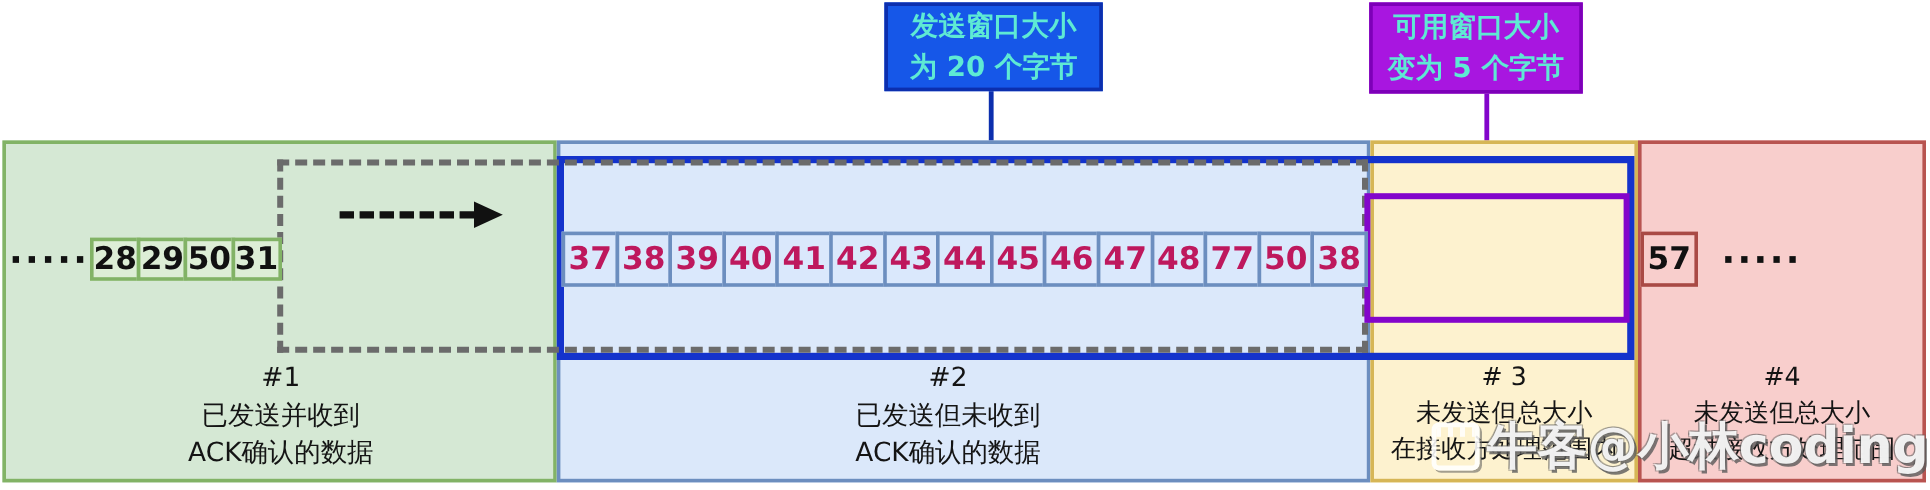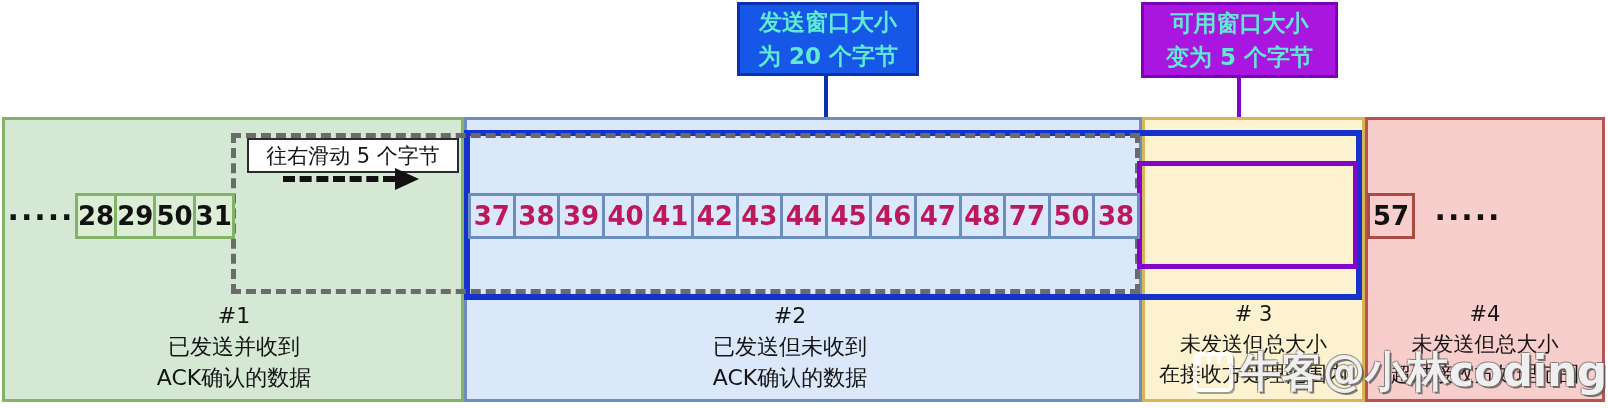--- a/index.html
+++ b/index.html
@@ -33,21 +33,21 @@
   .dots{top:194px;height:46px;display:flex;align-items:center;justify-content:center;
     font-size:30px;font-weight:bold;letter-spacing:2px;color:#111;z-index:6;}
   .dots.left{left:10px;width:62px;}
   .dots.right{left:1430px;width:76px;}
 
   
   .cells{position:absolute;box-sizing:border-box;top:193px;height:46px;display:flex;z-index:6;}
   .cells .cell{flex:1;display:flex;align-items:center;justify-content:center;box-sizing:border-box;
     font-size:26px;font-weight:bold;border:3px solid;margin-left:-3px;}
   .cells .cell:first-child{margin-left:0;}
-  .g-green {left:75px;  width:158px;}
+  .g-green {left:75px;  width:158px;align-items:center;}
   .g-green  .cell{background:var(--green-cell-fill);border-color:var(--green-border);color:#111;}
   .g-orange{left:233px; width:233px;}
   .g-orange .cell{background:var(--orange-fill);border-color:var(--orange-border);color:#ffffff;}
   .g-blue  {left:468px; width:672px;}
   .g-blue   .cell{background:var(--blue-cell-fill);border-color:var(--blue-border);color:#be185d;}
   .g-yellow{left:1145px;width:212px;}
   .g-yellow .cell{background:var(--yellow-fill);border-color:#cfa93e;color:#111;}
   .g-red   {left:1367px;width:48px;}
   .g-red    .cell{background:var(--red-fill);border-color:#a94a45;color:#111;}
 
@@ -57,21 +57,21 @@
   .rlabel.l1{left:60px;  width:348px;}
   .rlabel.l2{left:616px; width:348px;}
   .rlabel.l3{left:1142px;width:223px;font-size:21px;}
   .rlabel.l4{left:1367px;width:236px;font-size:21px;}
 
   
   .callout{display:flex;align-items:center;justify-content:center;text-align:center;white-space:pre-line;
     color:#5eead4;font-weight:bold;font-size:23px;line-height:1.5;z-index:8;}
   .blue-callout{left:737px;top:2px;width:182px;height:74px;background:var(--callout-blue-fill);
     border:3px solid var(--callout-blue-border);}
-  .purple-callout{left:1141px;top:2px;width:197px;height:76px;background:var(--callout-purple-fill);
+  .purple-callout{left:1141px;top:2px;width:178px;height:76px;background:var(--callout-purple-fill);
     border:3px solid var(--callout-purple-border);}
   .arrow-v{z-index:8;}
   .arrow-v .line{position:absolute;display:block;}
   .arrow-v .head{position:absolute;display:block;width:0;height:0;}
   .blue-arrow .line{left:824px;top:76px;width:4px;height:46px;background:var(--callout-blue-border);}
   .blue-arrow .head{left:815px;top:120px;border-left:11px solid transparent;border-right:11px solid transparent;
     border-top:15px solid var(--callout-blue-border);}
   .purple-arrow .line{left:1237px;top:78px;width:4px;height:70px;background:var(--window-purple);}
   .purple-arrow .head{left:1228px;top:146px;border-left:11px solid transparent;border-right:11px solid transparent;
     border-top:16px solid var(--window-purple);}
@@ -91,21 +91,20 @@
 
   <div class="region green"></div>
   <div class="region blue"></div>
   <div class="region yellow"></div>
   <div class="region red"></div>
 
   <div class="abs send-window-rect"></div>
   <div class="abs old-window-rect"></div>
   <div class="abs usable-window-rect"></div>
 
-  <div class="abs slide-label">往右滑动 5  个字节</div>
   <div class="abs slide-arrow">
     <span class="dash-line"></span>
     <span class="arrow-head-right"></span>
   </div>
 
   <div class="abs dots left">·····</div>
   <div class="abs dots right">·····</div>
 
   <div class="cells g-green">
       <div class="cell">28</div>

